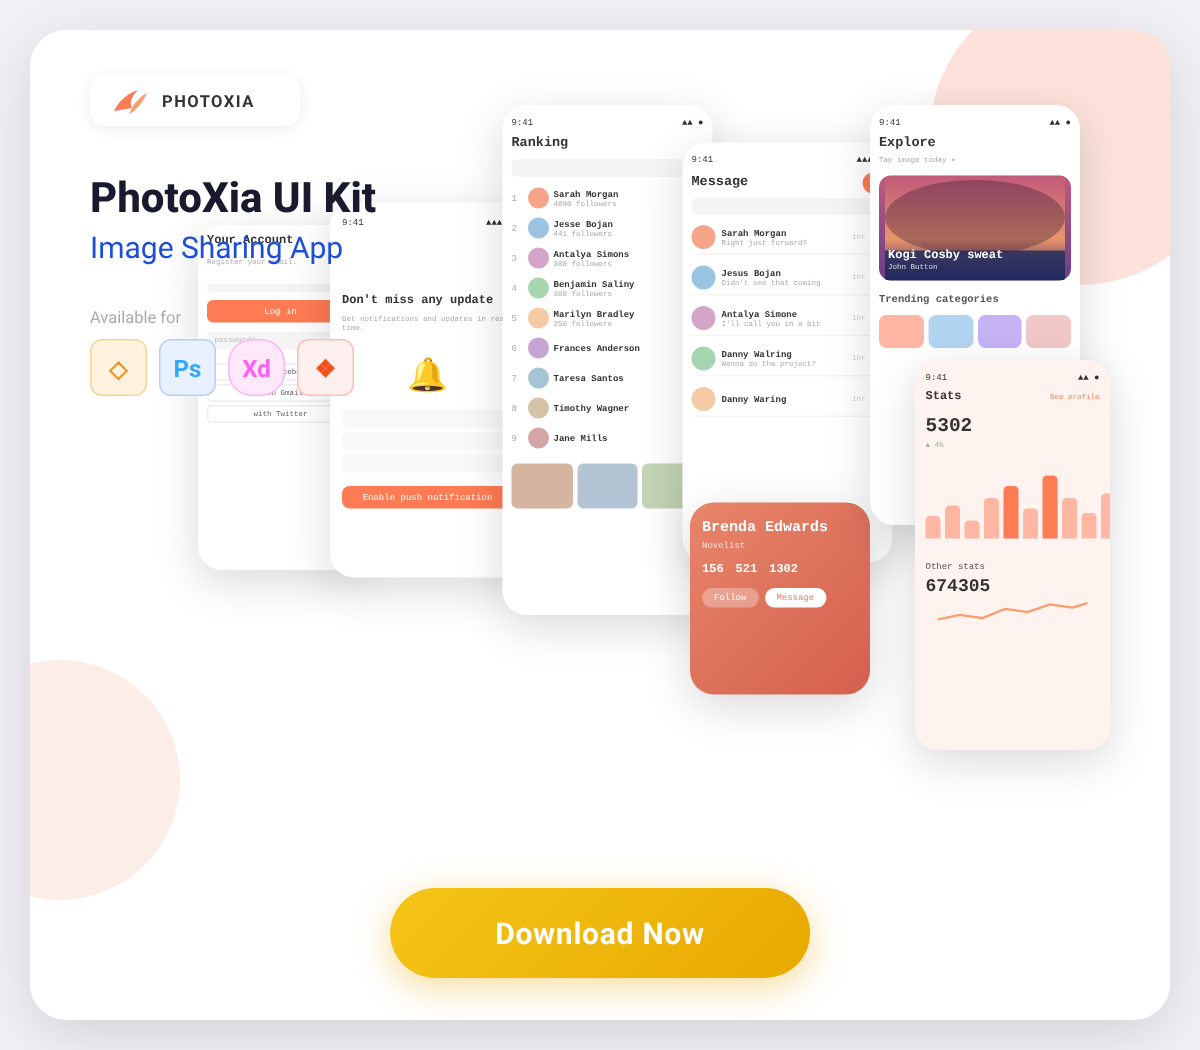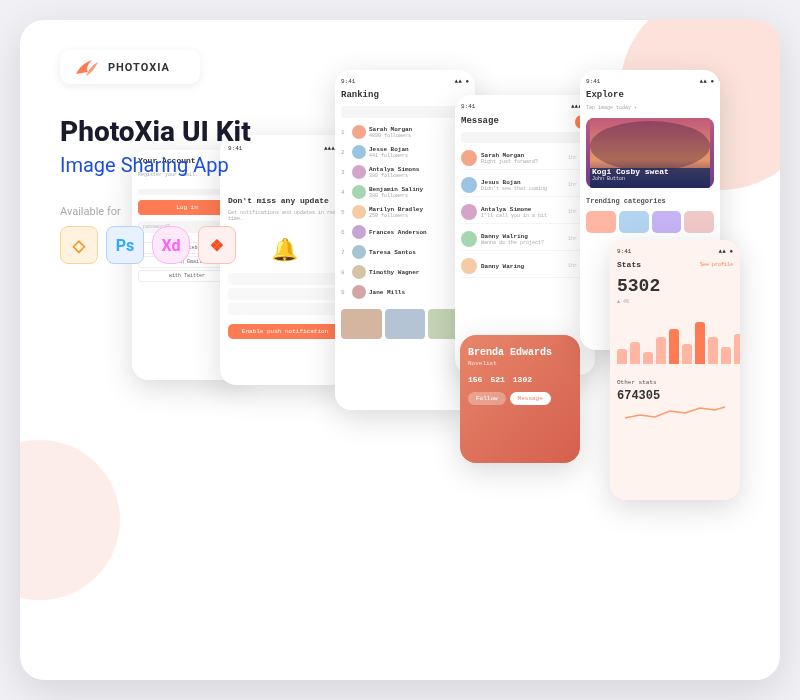--- a/index.html
+++ b/index.html
@@ -287,21 +287,21 @@
     .explore-cat { height: 22px; border-radius: 5px; flex: 1; }
     .cat1 { background: #ffb6a3; }
     .cat2 { background: #b3d4f0; }
     .cat3 { background: #c5b3f5; }
     .cat4 { background: #f0c8c8; }
 
     
     .stats-header { display: flex; justify-content: space-between; align-items: center; margin-bottom: 4px; }
     .stats-title { font-size: 8px; font-weight: 700; color: #333; }
     .stats-see-all { font-size: 5px; color: #ff7b54; }
-    .stats-big-num { font-size: 18px; font-weight: 800; color: #333; }
+    .stats-big-num { font-size: 13px; font-weight: 800; color: #333; }
     .stats-sub { font-size: 5px; color: #aaa; }
     .stats-chart { display: flex; align-items: flex-end; gap: 3px; height: 50px; margin: 6px 0; }
     .bar { border-radius: 3px 3px 0 0; background: #ffb6a3; min-width: 10px; }
     .bar-active { background: #ff7b54; }
     .stats-other { margin-top: 6px; }
     .stats-other-title { font-size: 6px; color: #555; margin-bottom: 3px; }
     .stats-other-num { font-size: 12px; font-weight: 800; color: #333; }
     .stats-spark { height: 20px; position: relative; overflow: hidden; }
 
     
@@ -636,14 +636,17 @@
             <svg viewBox="0 0 100 20" width="100%" height="20">
               <polyline points="0,15 15,12 30,14 45,8 60,10 75,5 90,7 100,4" fill="none" stroke="#ff9a6c" stroke-width="1.5"></polyline>
             </svg>
           </div>
         </div>
       </div>
     </div>
 
   </div>
 
+  <div class="download-btn">
+    <span class="download-btn-text">Download Now</span>
+  </div>
 
 </div>
 
 </body></html>

